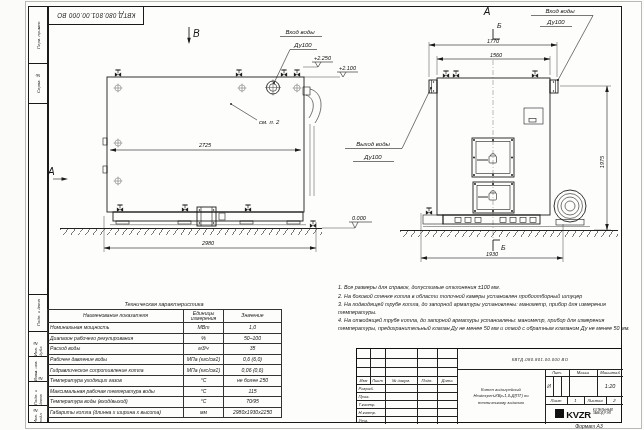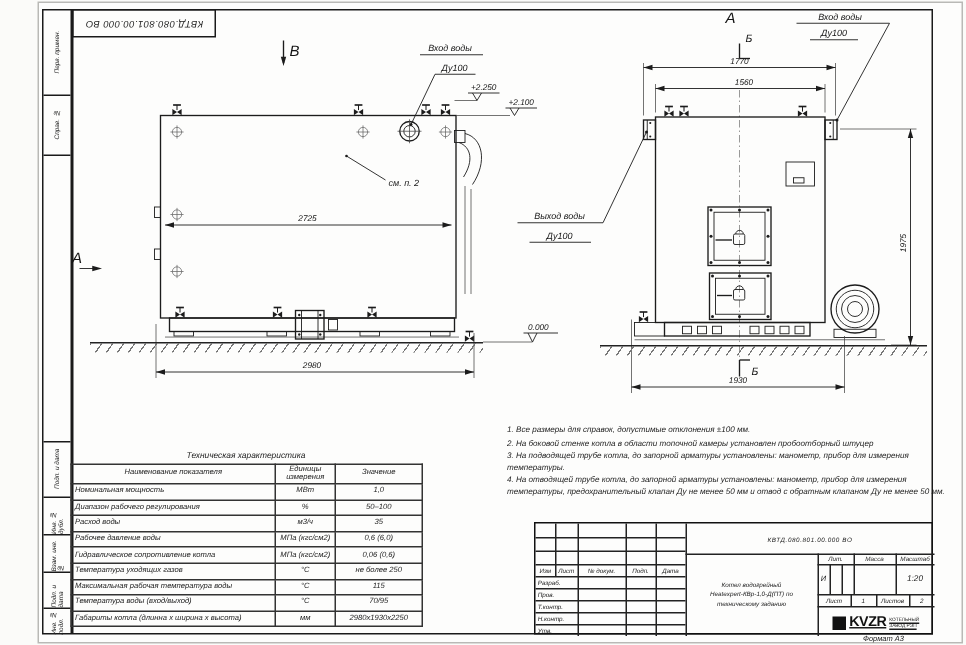--- a/index.html
+++ b/index.html
@@ -31,21 +31,21 @@
   .notes{left:338px;top:284px;width:296px;font-size:5.4px;font-style:italic;line-height:1.4;}
   .notes div{margin-bottom:1px;}
   
   .tb{left:356px;top:348px;width:266px;height:75px;border:1.2px solid #111;background:rgba(255,255,255,.0);}
   .tb .cell{position:absolute;box-sizing:border-box;font-size:4.2px;font-style:italic;display:flex;align-items:center;justify-content:center;overflow:hidden;}
   .tb .l{justify-content:flex-start;padding-left:1.5px;}
   .tb .vl{position:absolute;width:.7px;background:#222;}
   .tb .hl{position:absolute;height:.7px;background:#222;}
   .docnum{font-size:10px;font-style:italic;letter-spacing:.4px;}
   .namecell{flex-direction:column;font-size:4.8px;line-height:1.55;text-align:center;}
-  .logo{display:flex;align-items:flex-end;gap:2px;text-decoration:underline;}
+  .logo{display:flex;align-items:flex-start;gap:2px;}
   .logo .blk{width:9px;height:9px;background:#111;}
   .logo .kv{font-weight:800;font-size:9.5px;font-style:normal;letter-spacing:-.3px;color:#111;}
   .logo .cap{font-size:3.2px;font-style:normal;line-height:1.15;text-align:left;color:#222;}
   .fmt{left:552px;top:423px;width:74px;text-align:center;font-size:5px;font-style:italic;}
   
   svg text{font-family:"Liberation Sans",sans-serif;fill:#151515;}
   .sd{font-size:5.5px;font-style:italic;}
   .sl{font-size:6px;font-style:italic;}
   .sb{font-size:10px;font-style:italic;}
   .s7{font-size:7px;font-style:italic;}

